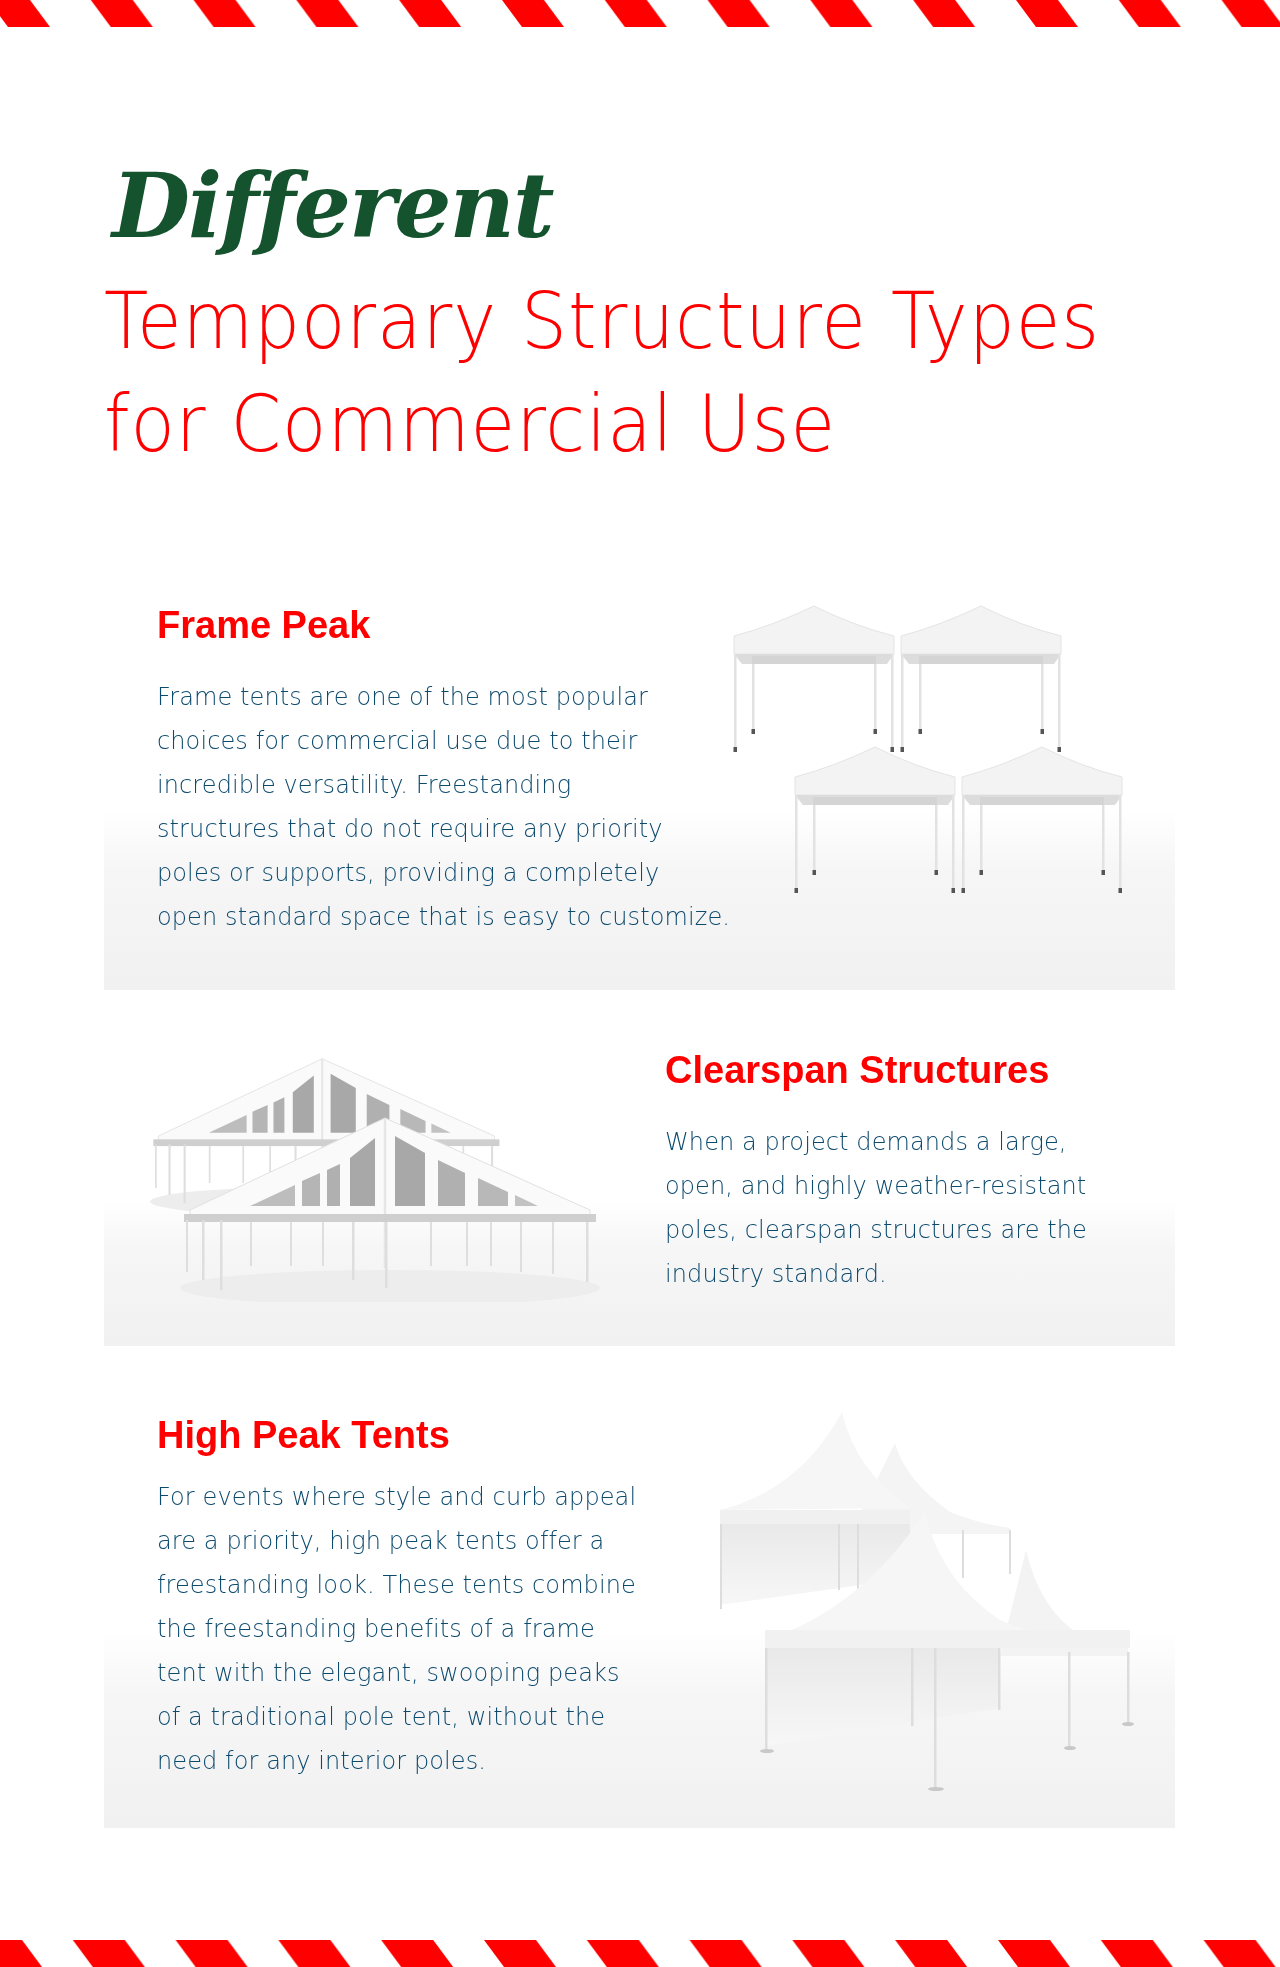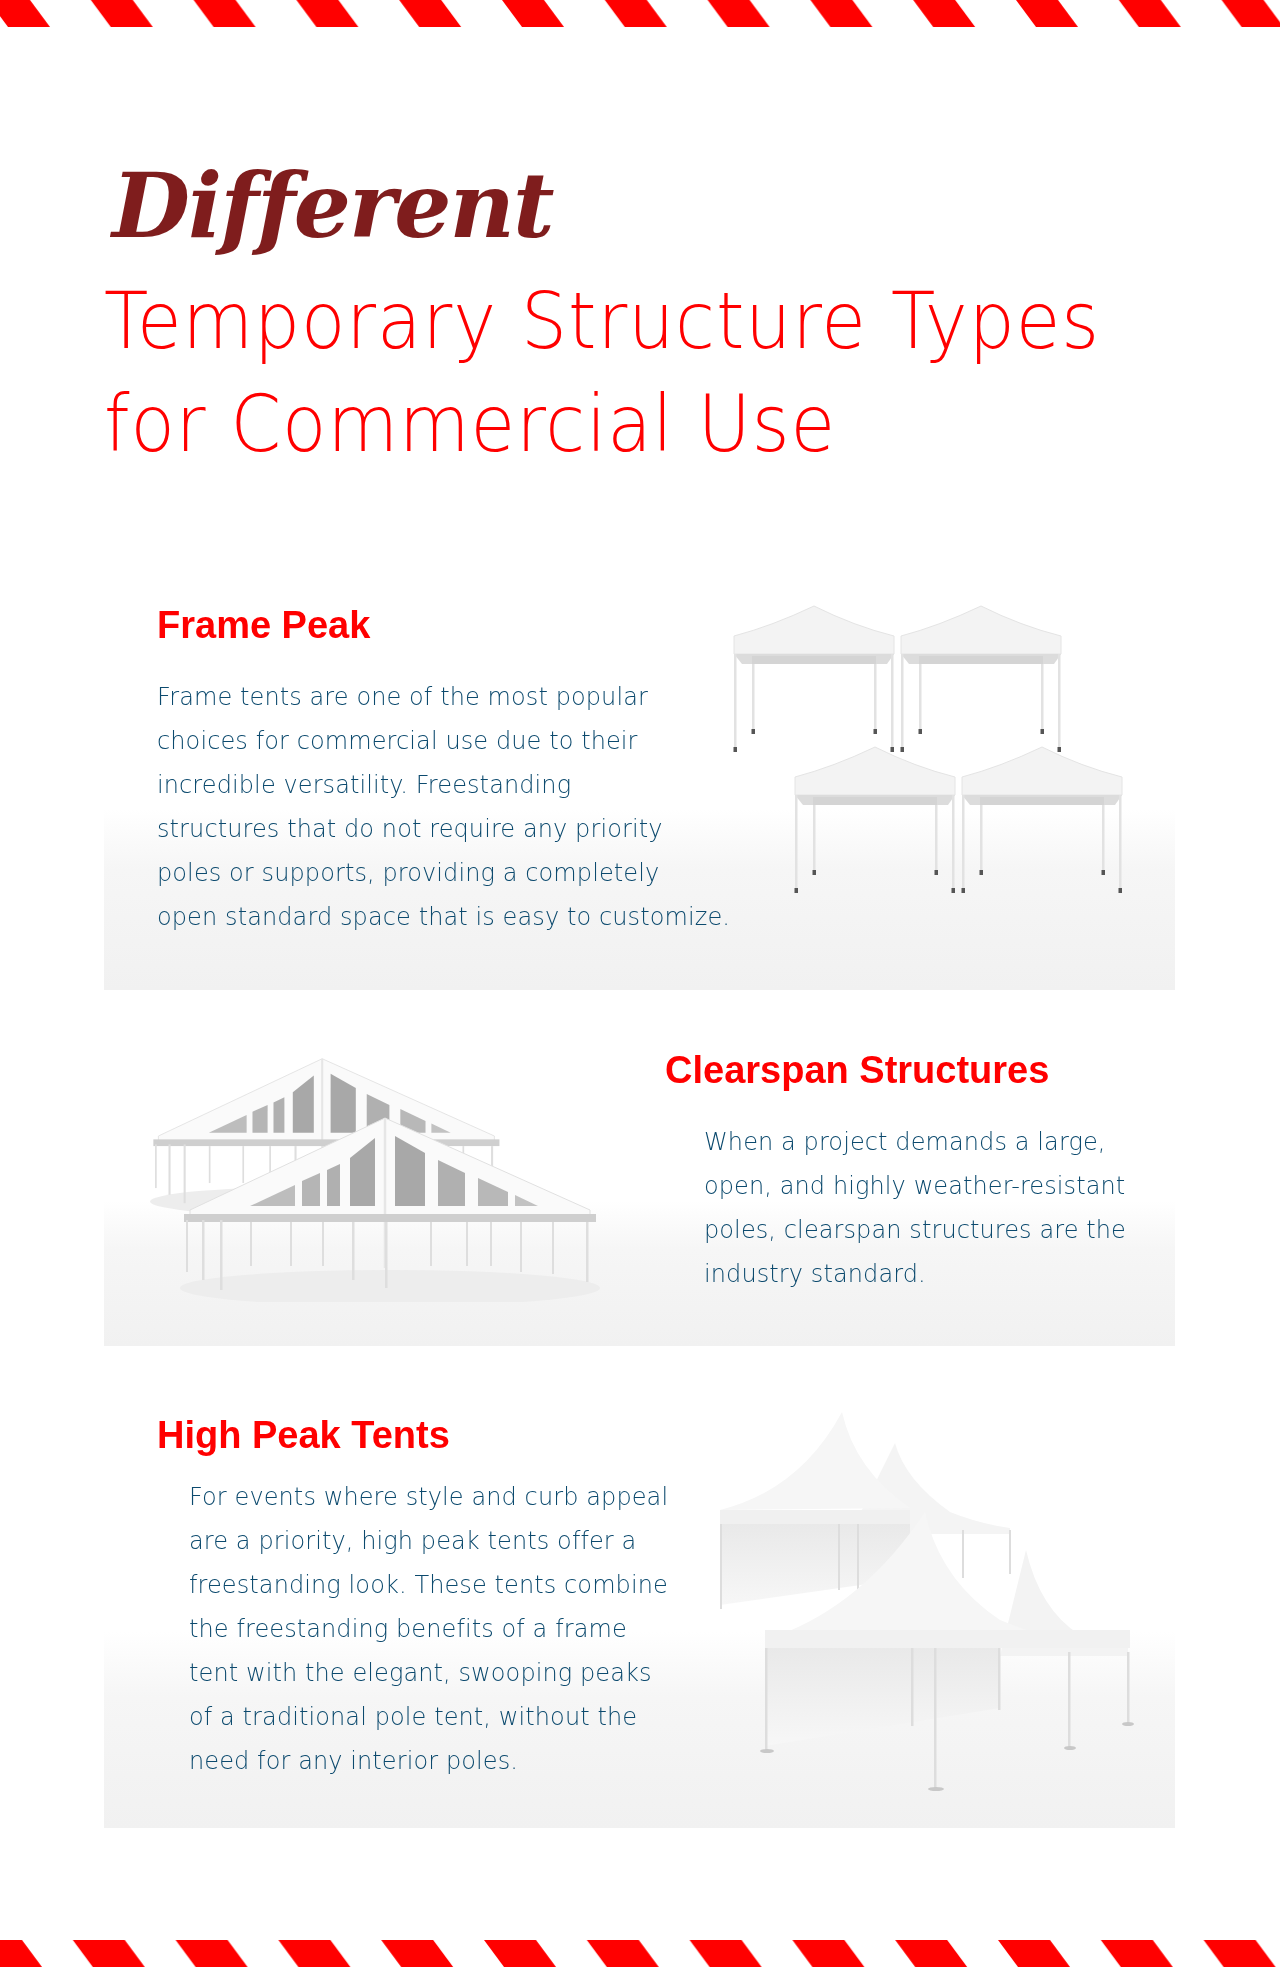--- a/index.html
+++ b/index.html
@@ -5,21 +5,21 @@
   html, body { margin: 0; padding: 0; background: #ffffff; }
   body { width: 1280px; height: 1967px; position: relative; overflow: hidden; font-family: "DejaVu Sans", sans-serif; }
   .stripes { position: absolute; left: 0; width: 1280px; height: 27px; overflow: hidden; }
   .stripes.top { top: 0; }
   .stripes.bottom { top: 1940px; }
   .stripes svg { display: block; }
 
   .script-title {
     position: absolute; left: 112px; top: 150px;
     font-family: "DejaVu Serif", serif; font-style: italic; font-weight: bold;
-    font-size: 90px; line-height: 110px; color: #7f1d1d; letter-spacing: -2px;
+    font-size: 90px; line-height: 110px; color: #14532d; letter-spacing: -2px;
   }
   .red-title {
     position: absolute; left: 104px; top: 270px;
     font-family: "DejaVu Sans", sans-serif; font-weight: 200;
     font-size: 78px; line-height: 103px; color: #ff0000; letter-spacing: 1px;
     transform: scaleX(0.93); transform-origin: left top;
   }
   .red-title .line { display: block; white-space: nowrap; }
 
   .card {
@@ -137,30 +137,30 @@
           <rect x="362" y="104" width="2" height="52"></rect>
           <rect x="396" y="104" width="2.5" height="60"></rect>
         </g>
       </g>
     </defs>
     <use href="#clearspan" x="10" y="8" transform="scale(0.84)"></use>
     <use href="#clearspan" x="40" y="66"></use>
   </svg>
 </div>
 <div class="sec-heading" style="left:665px; top:1048px;">Clearspan Structures</div>
-<div class="sec-body" style="left:665px; top:1120px;margin-left:39px;">
+<div class="sec-body" style="left:665px; top:1120px;">
   <span class="bl">When a project demands a large,</span>
   <span class="bl">open, and highly weather-resistant</span>
   <span class="bl">poles, clearspan structures are the</span>
   <span class="bl">industry standard.</span>
 </div>
 
 <div class="card card3"></div>
 <div class="sec-heading" style="left:157px; top:1405px;margin-top:8px;">High Peak Tents</div>
-<div class="sec-body" style="left:157px; top:1475px;margin-left:32px;">
+<div class="sec-body" style="left:157px; top:1475px;">
   <span class="bl">For events where style and curb appeal</span>
   <span class="bl">are a priority, high peak tents offer a</span>
   <span class="bl">freestanding look. These tents combine</span>
   <span class="bl">the freestanding benefits of a frame</span>
   <span class="bl">tent with the elegant, swooping peaks</span>
   <span class="bl">of a traditional pole tent, without the</span>
   <span class="bl">need for any interior poles.</span>
 </div>
 <div class="art" style="left:700px; top:1400px;">
   <svg width="440" height="400" viewBox="0 0 440 400">

